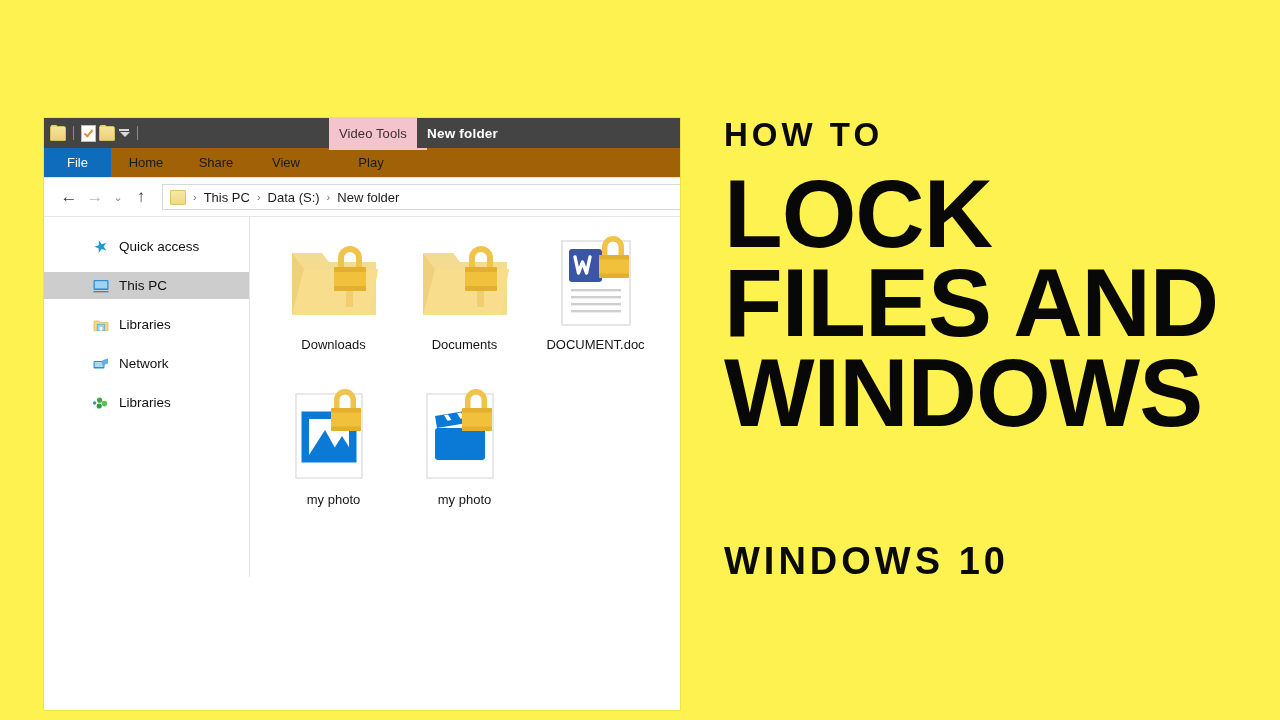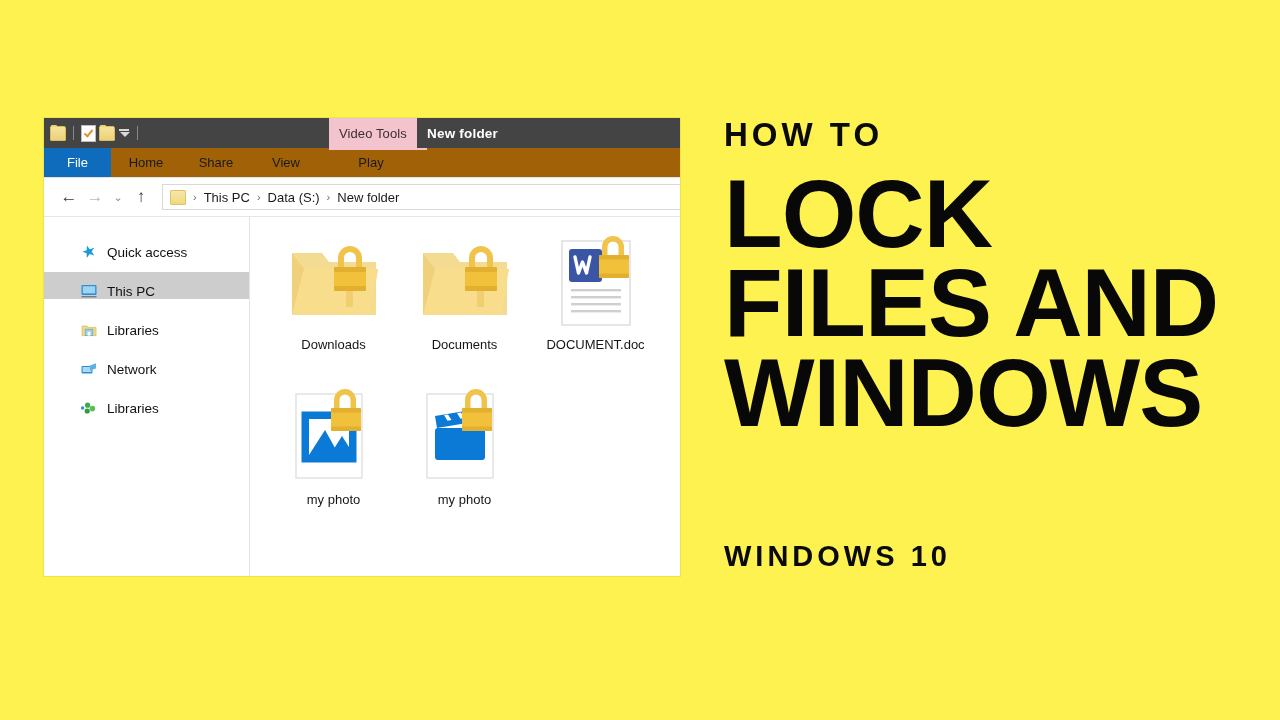--- a/index.html
+++ b/index.html
@@ -14,21 +14,21 @@
     font-family: "Liberation Sans", sans-serif;
     position: relative;
   }
 
   
   #explorer-window {
     position: absolute;
     left: 44px;
     top: 118px;
     width: 636px;
-    height: 458px;
+    height: 592px;
     background: #ffffff;
     overflow: hidden;
     box-shadow: 0 0 0 1px rgba(0,0,0,0.06);
   }
 
   
   .titlebar {
     height: 30px;
     background: #444444;
     display: flex;
@@ -218,23 +218,23 @@
   .nav-pane {
     width: 205px;
     padding-top: 16px;
     border-right: 1px solid #e4e4e4;
     background: #ffffff;
     flex: none;
   }
   .nav-item {
     height: 27px;
     display: flex;
-    align-items: flex-end;
+    align-items: center;
     gap: 9px;
-    padding-left: 36px;
+    padding-left: 48px;
     font-size: 13.5px;
     color: #111111;
     margin-bottom: 12px;
   }
   .nav-item.selected {
     background: #CDCDCD;
   }
   .nav-ico { width: 18px; height: 16px; flex: none; position: relative; }
 
   
@@ -287,21 +287,21 @@
     font-size: 96px;
     font-weight: bold;
     line-height: .93;
     letter-spacing: -1px;
     color: #080808;
   }
   .footer-note {
     position: absolute;
     left: 724px;
     top: 540px;
-    font-size: 29px;
+    font-size: 38px;
     font-weight: bold;
     letter-spacing: 4px;
     color: #0a0a0a;
     text-align: center;
   }
 </style>
 </head>
 <body>
 
 <div id="explorer-window">

